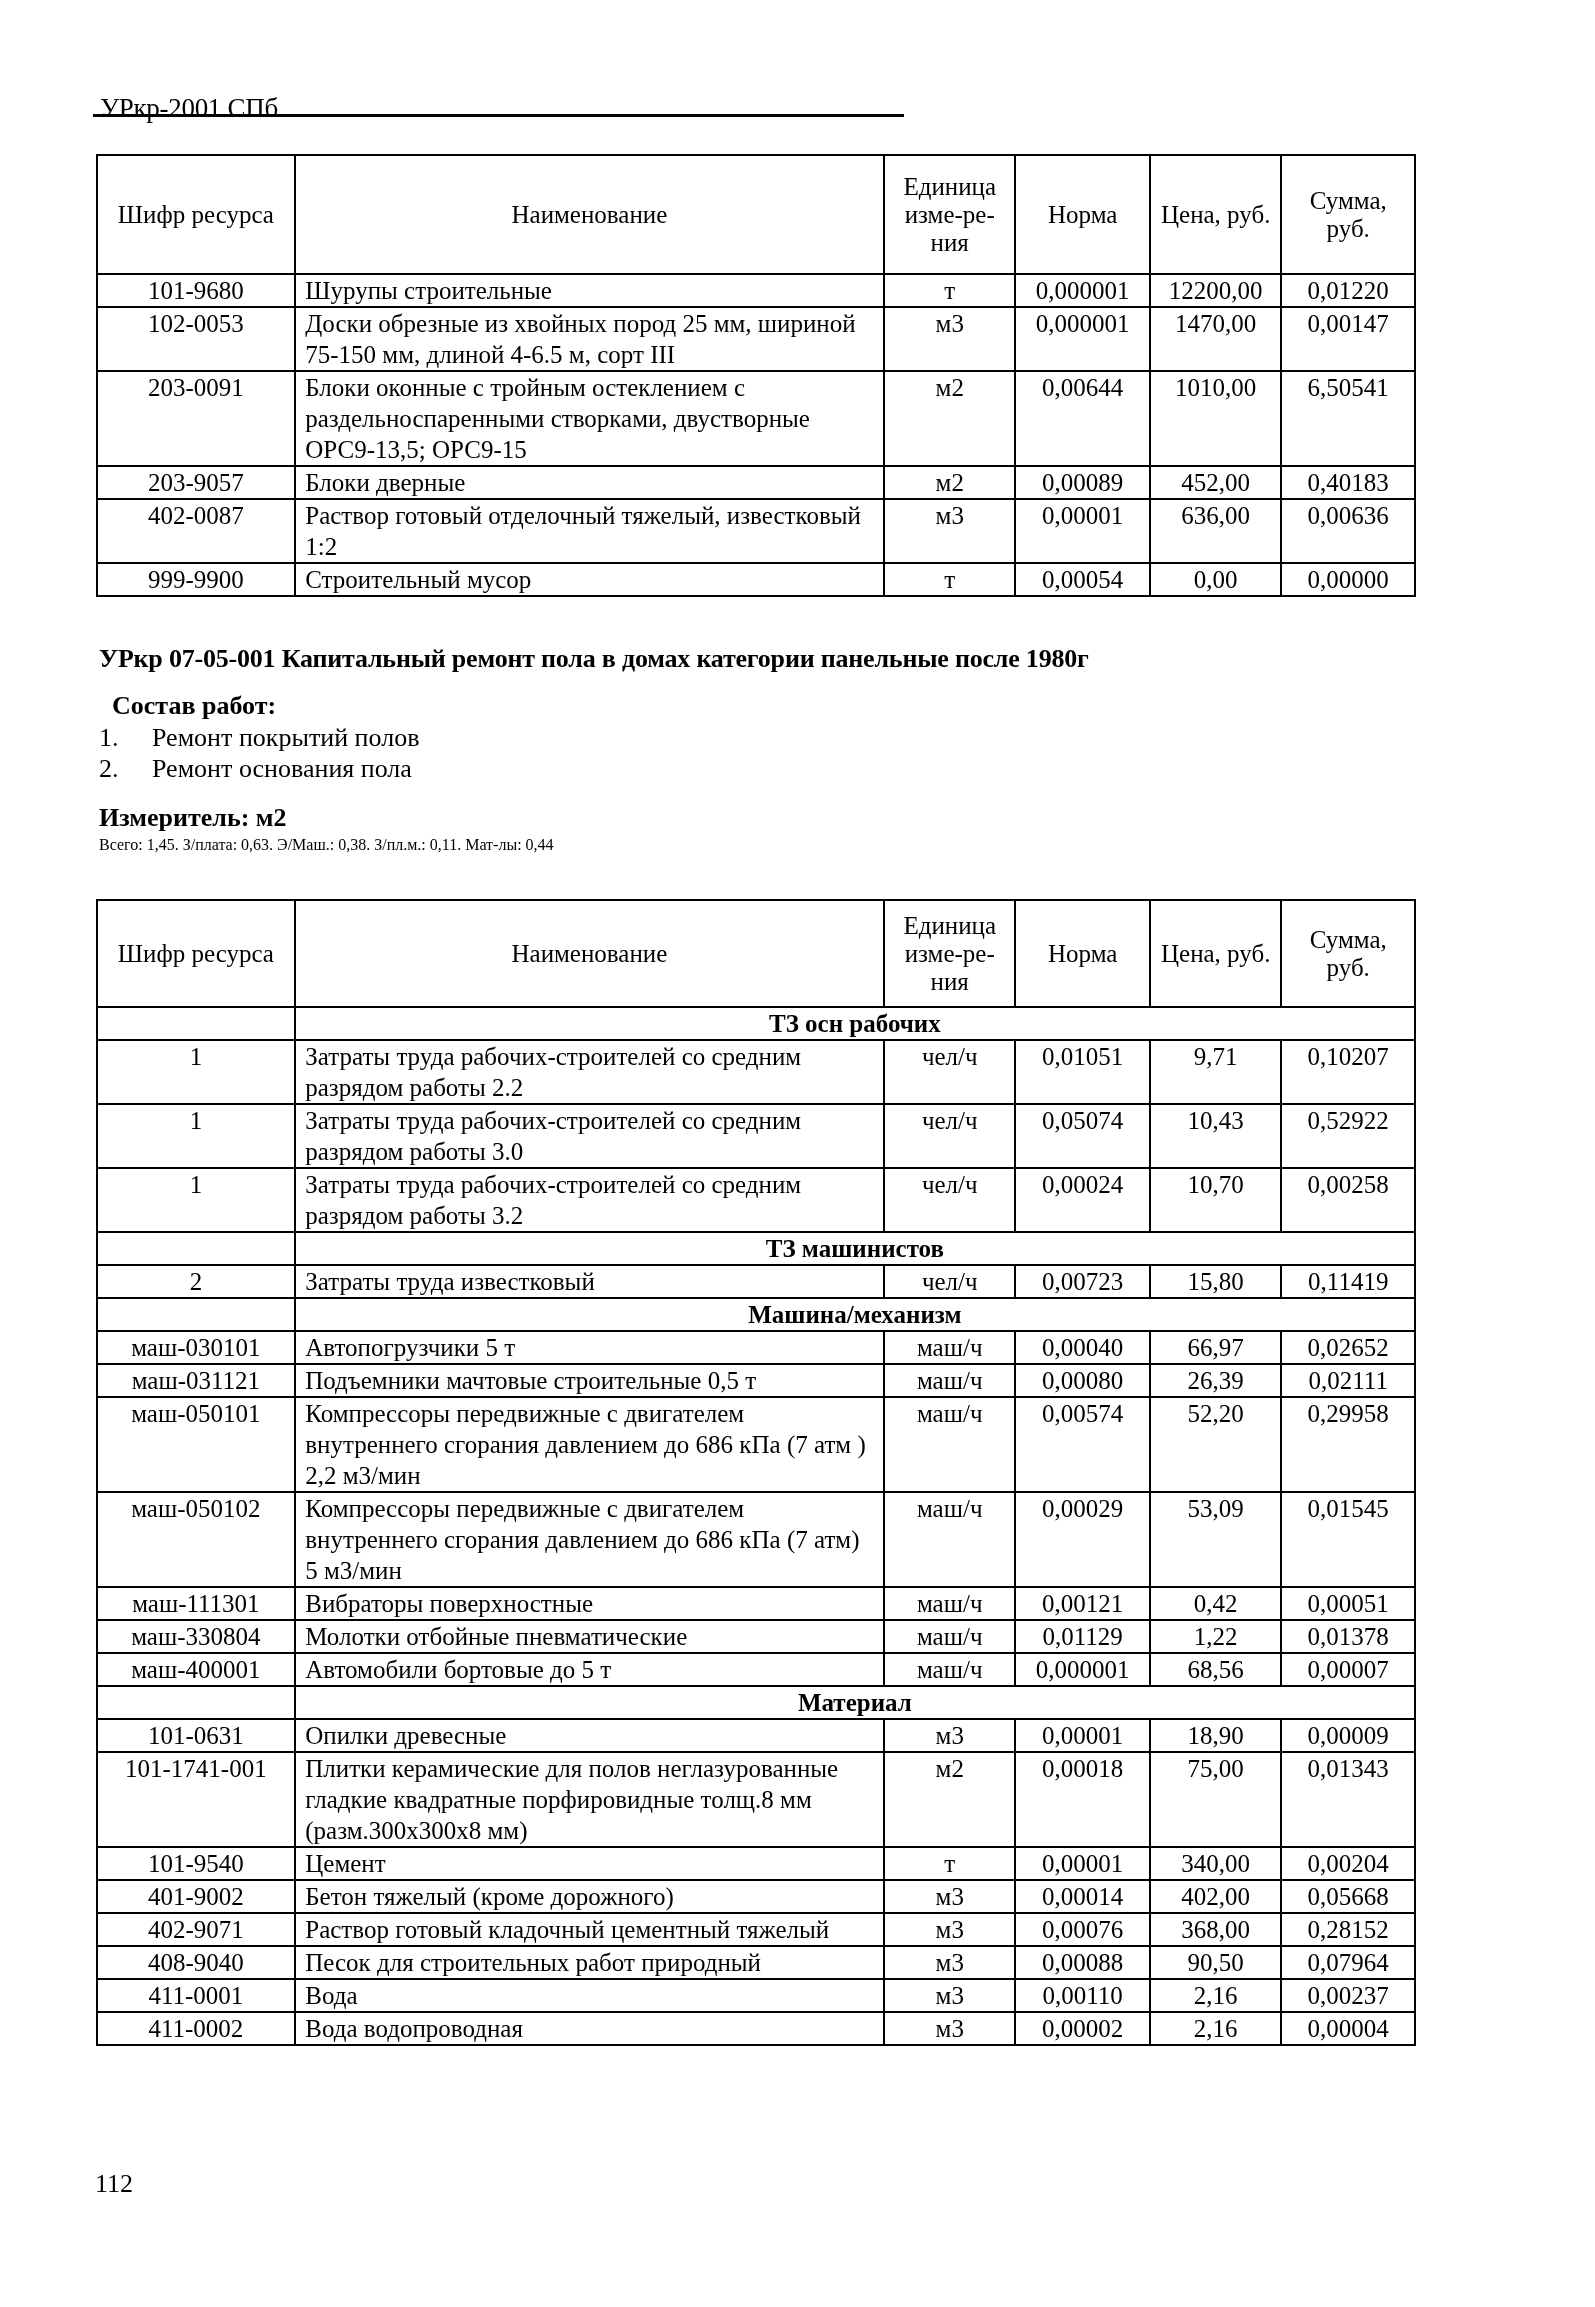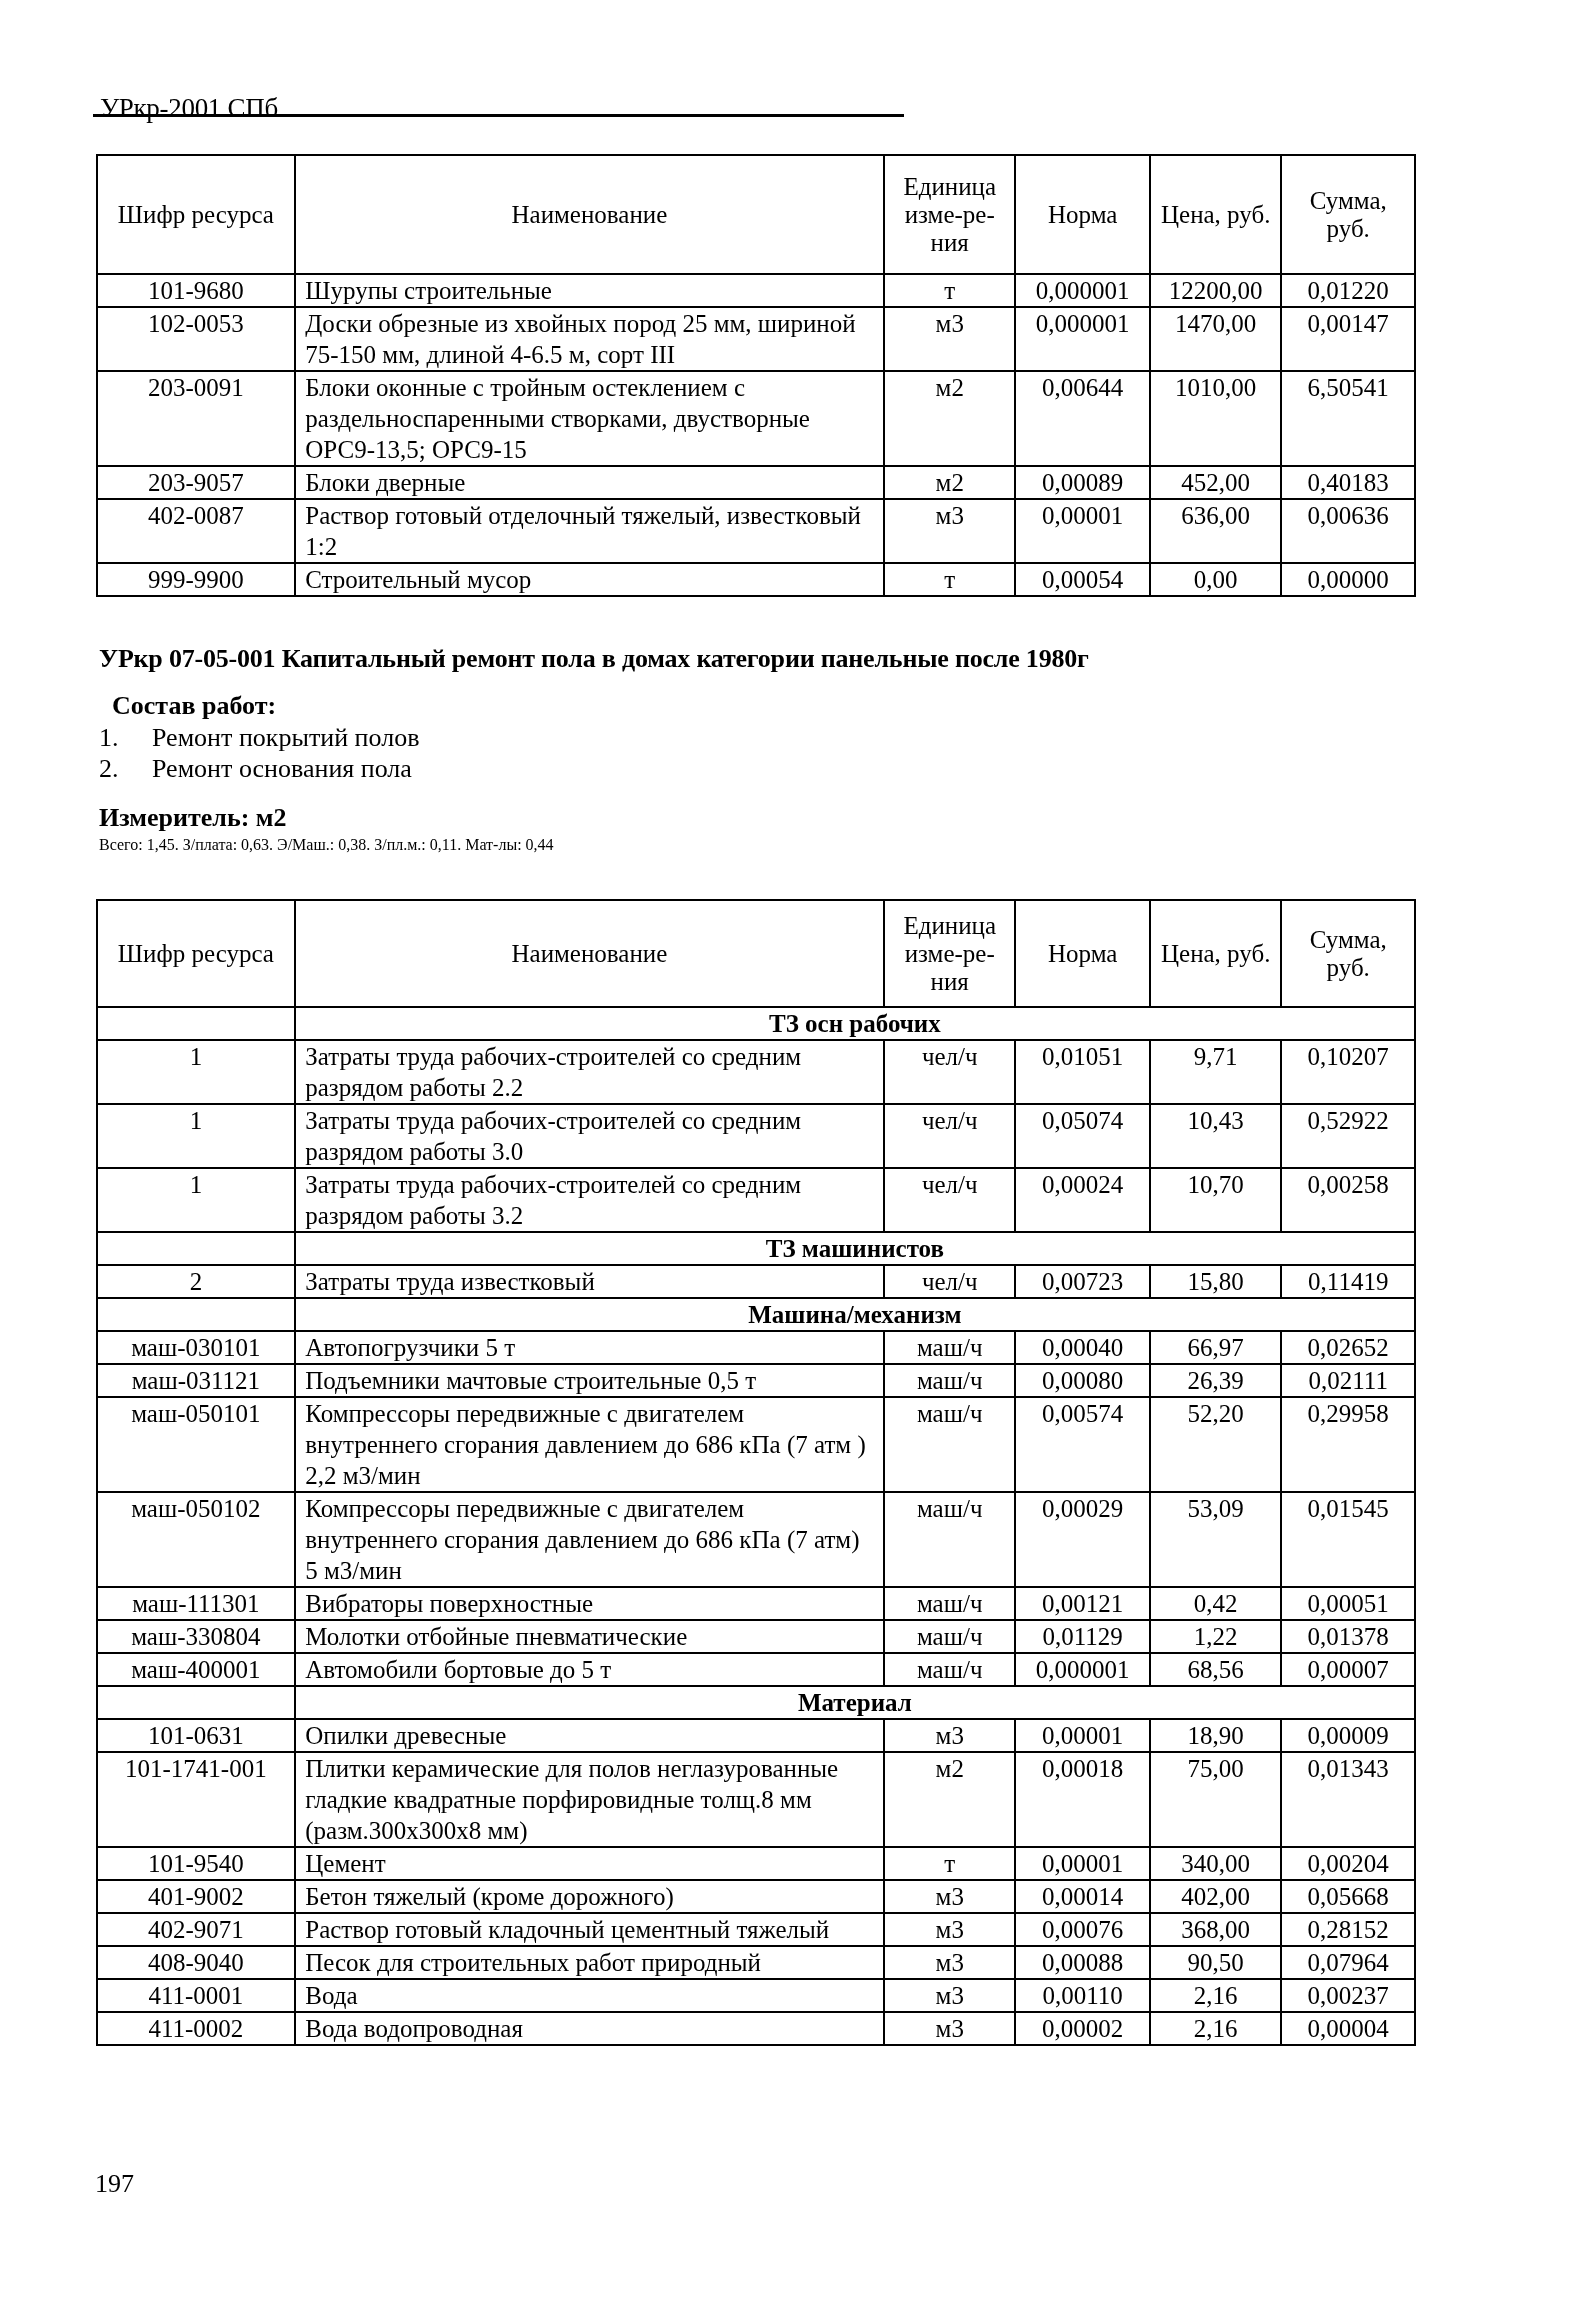--- a/index.html
+++ b/index.html
@@ -326,14 +326,14 @@
         <td class="code">411-0002</td>
         <td class="name">Вода водопроводная</td>
         <td class="unit">м3</td>
         <td class="num">0,00002</td>
         <td class="num">2,16</td>
         <td class="num">0,00004</td>
       </tr>
     </tbody>
 </table>
 
-<div class="page-num">197</div>
+<div class="page-num">112</div>
 
 
 </body></html>

